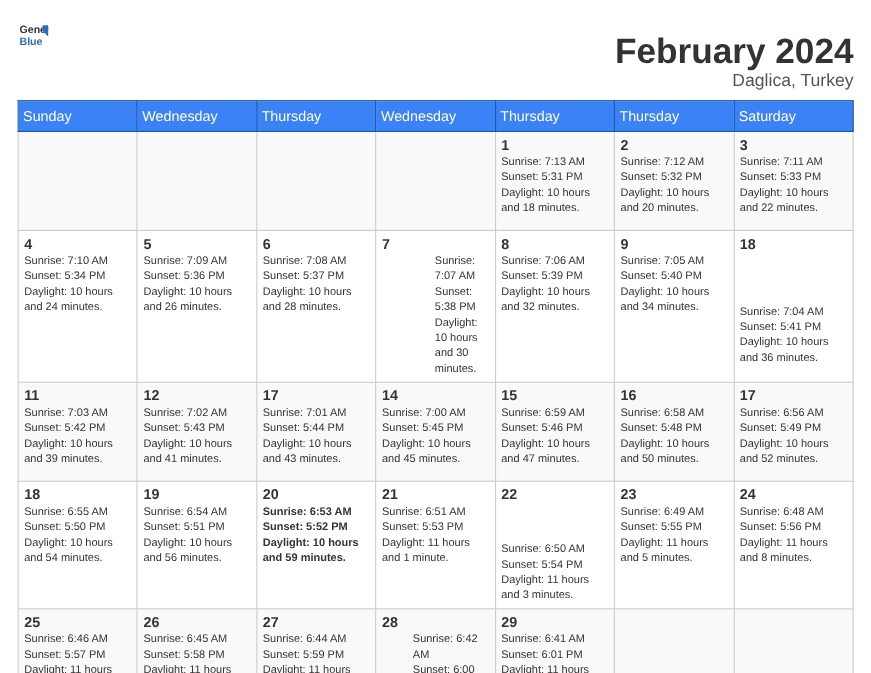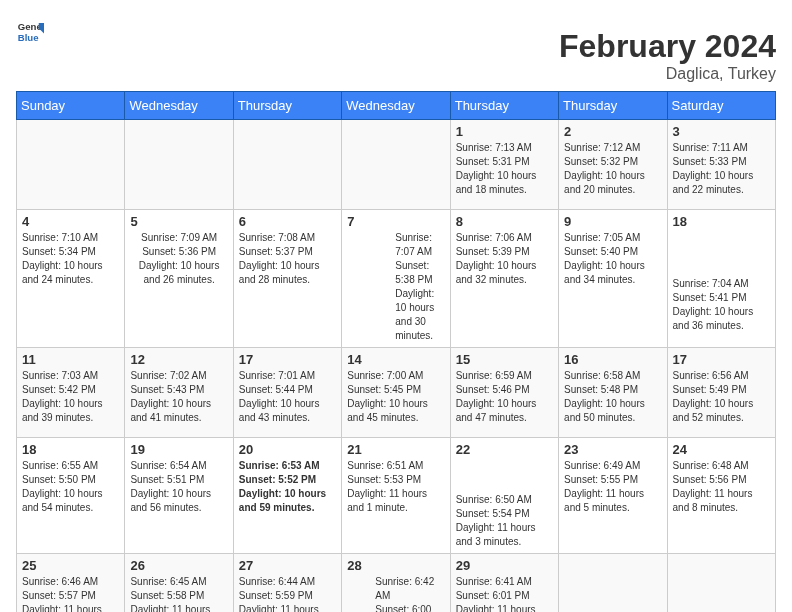--- a/index.html
+++ b/index.html
@@ -139,21 +139,21 @@
       <tr>
         <td>
           <span class="day-number">4</span>
           <div class="day-info" style="white-space: pre-line;">Sunrise: 7:10 AM
 Sunset: 5:34 PM
 Daylight: 10 hours
 and 24 minutes.</div>
         </td>
         <td>
           <span class="day-number">5</span>
-          <div class="day-info" style="white-space: pre-line; text-align: center;">Sunrise: 7:09 AM
+          <div class="day-info" style="white-space: pre-line;">Sunrise: 7:09 AM
 Sunset: 5:36 PM
 Daylight: 10 hours
 and 26 minutes.</div>
         </td>
         <td>
           <span class="day-number">6</span>
           <div class="day-info" style="white-space: pre-line;">Sunrise: 7:08 AM
 Sunset: 5:37 PM
 Daylight: 10 hours
 and 28 minutes.</div>

